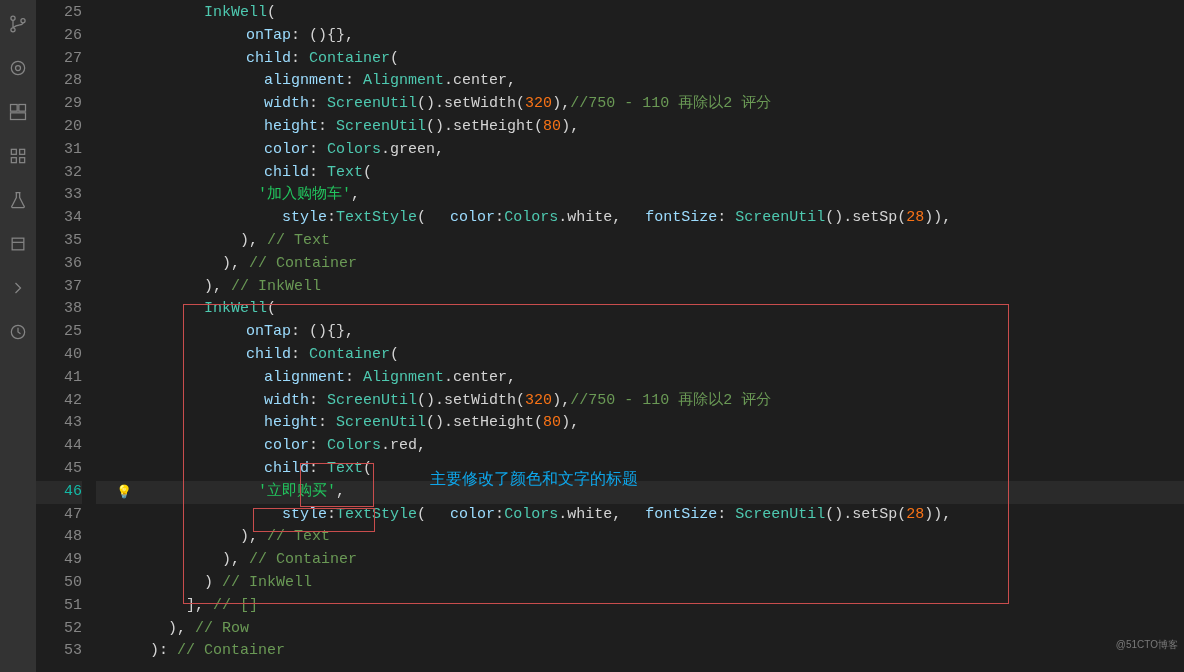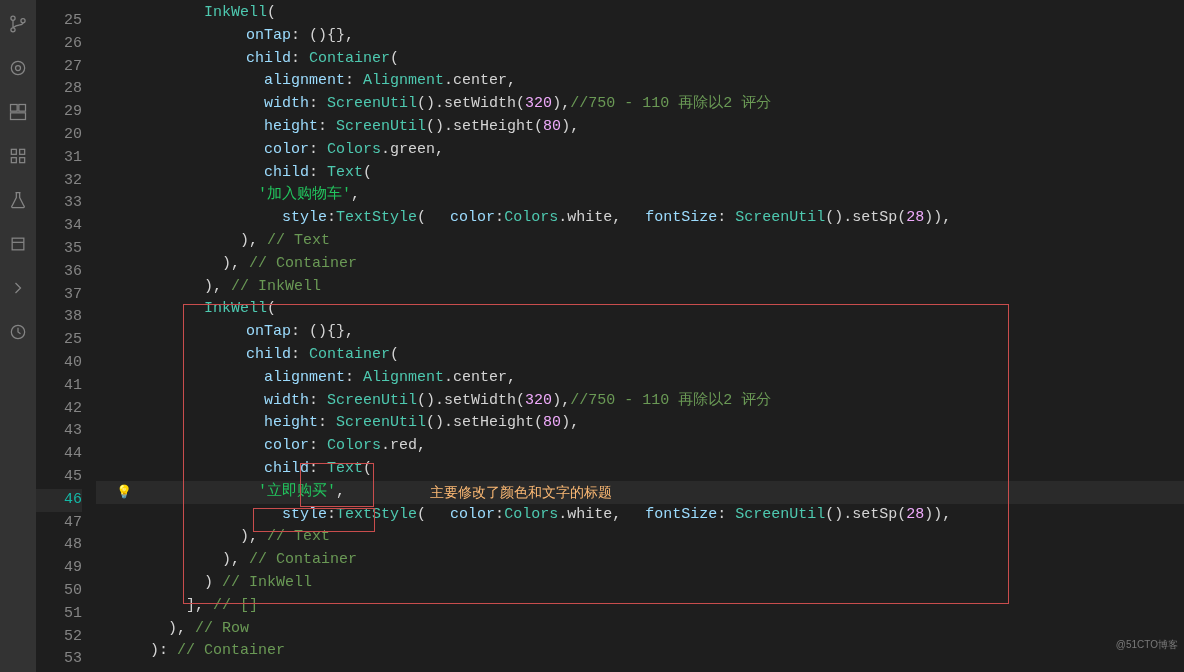--- a/index.html
+++ b/index.html
@@ -17,51 +17,51 @@
   position:absolute; left:0; top:0; width:36px; height:672px;
   background:#333333;
   display:flex; flex-direction:column; align-items:center;
   padding-top:12px; gap:20px;
 }
 .activity-bar span { color:#858585; display:flex; align-items:center; justify-content:center; width:24px; height:24px; }
 .activity-bar svg { width:20px; height:20px; fill:none; stroke:#858585; stroke-width:1.5; }
 .gutter {
   position:absolute; left:36px; top:0; width:60px; height:672px;
   text-align:right; padding-right:14px; color:#858585;
-  line-height:22.8px; padding-top:10px;
+  line-height:22.8px; padding-top:2px;
 }
 .gutter .active { color:#14b8a6; }
 .editor {
   position:absolute; left:96px; top:0; right:0; height:672px;
   line-height:22.8px; padding-top:2px;
   white-space:pre;
 }
 .line { height:22.8px; }
 .line.active { background:#2a2a2a; }
 .t-class { color:#4ec9b0; }
 .t-key { color:#9cdcfe;margin-left:24px; }
 .t-str { color:#22c55e; }
-.t-num { color:#f0abfc;text-align:center; }
+.t-num { color:#f97316;text-align:center; }
 .t-punc { color:#d4d4d4; }
 .t-comment { color:#6a9955; }
 .highlight-box1 {
   position:absolute; left:183px; top:304px; width:826px; height:300px;
   border:1px solid #c94d4d; pointer-events:none;
 }
 .highlight-box2 {
   position:absolute; left:300px; top:463px; width:74px; height:44px;
   border:1px solid #c94d4d; pointer-events:none;
 }
 .highlight-box3 {
   position:absolute; left:253px; top:508px; width:122px; height:24px;
   border:1px solid #c94d4d; pointer-events:none;
 }
 .annot {
-  position:absolute; left:430px; top:484px; color:#fdba74;
-  font-family:"Microsoft YaHei",sans-serif; font-size:14px;
+  position:absolute; left:430px; top:469px; color:#0ea5e9;
+  font-family:"Microsoft YaHei",sans-serif; font-size:16px;
 }
 .bulb {
   position:absolute; left:116px; top:484px; color:#ffcc00; font-size:13px;
 }
 .watermark {
   position:absolute; right:6px; bottom:20px; color:#7a7a7a;
   font-family:"Microsoft YaHei",sans-serif; font-size:10px;
 }
 </style>
 </head>

